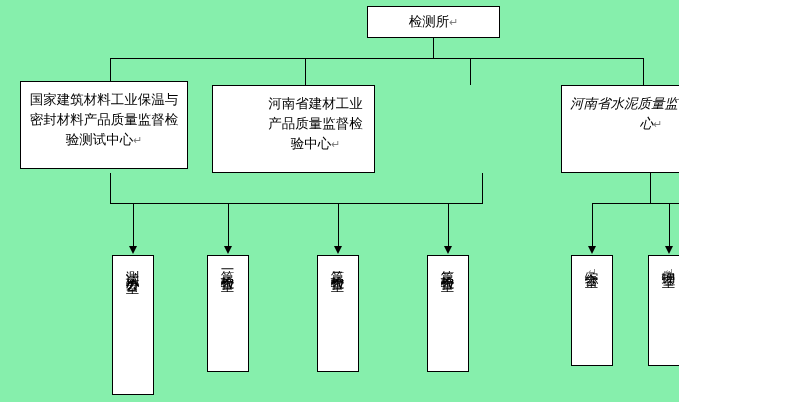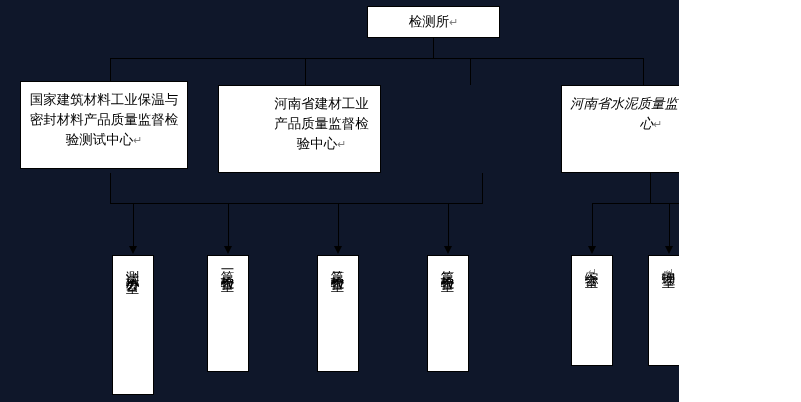--- a/index.html
+++ b/index.html
@@ -8,21 +8,21 @@
     padding: 0;
     background: #ffffff;
   }
   body {
     font-family: "DejaVu Sans", "Liberation Sans", sans-serif;
   }
   #chart-root {
     position: relative;
     width: 679px;
     height: 402px;
-    background: #0f172a;
+    background: #86efac;
     overflow: hidden;
   }
   .node {
     position: absolute;
     box-sizing: border-box;
     border: 1px solid #000000;
     background: #ffffff;
     display: flex;
     align-items: center;
     justify-content: center;
@@ -102,21 +102,21 @@
 
   <div class="line-v" style="left:110px; top:58px; height:27px;"></div>
   <div class="line-v" style="left:305px; top:58px; height:27px;"></div>
   <div class="line-v" style="left:470px; top:58px; height:27px;"></div>
   <div class="line-v" style="left:643px; top:58px; height:27px;"></div>
 
   <div class="node node-level2" style="left:20px; top:81px; width:168px; height:88px;">
     <span class="node-label"><span>国家建筑材料工业保温与密封材料产品质量监督检验测试中心</span><span class="pilcrow">↵</span></span>
   </div>
 
-  <div class="node node-level2" style="left:218px; top:85px; width:163px; height:88px;padding-left:44px;">
+  <div class="node node-level2" style="left:212px; top:85px; width:163px; height:88px;padding-left:44px;">
     <span class="node-label"><span>河南省建材工业产品质量监督检验中心</span><span class="pilcrow">↵</span></span>
   </div>
 
 
   <div class="node node-level2" style="left:561px; top:85px; width:180px; height:88px;font-style:italic;">
     <span class="node-label"><span>河南省水泥质量监督检验中心</span><span class="pilcrow">↵</span></span>
   </div>
 
   <div class="line-v" style="left:110px; top:173px; height:31px;"></div>
   <div class="line-v" style="left:482px; top:173px; height:31px;"></div>

